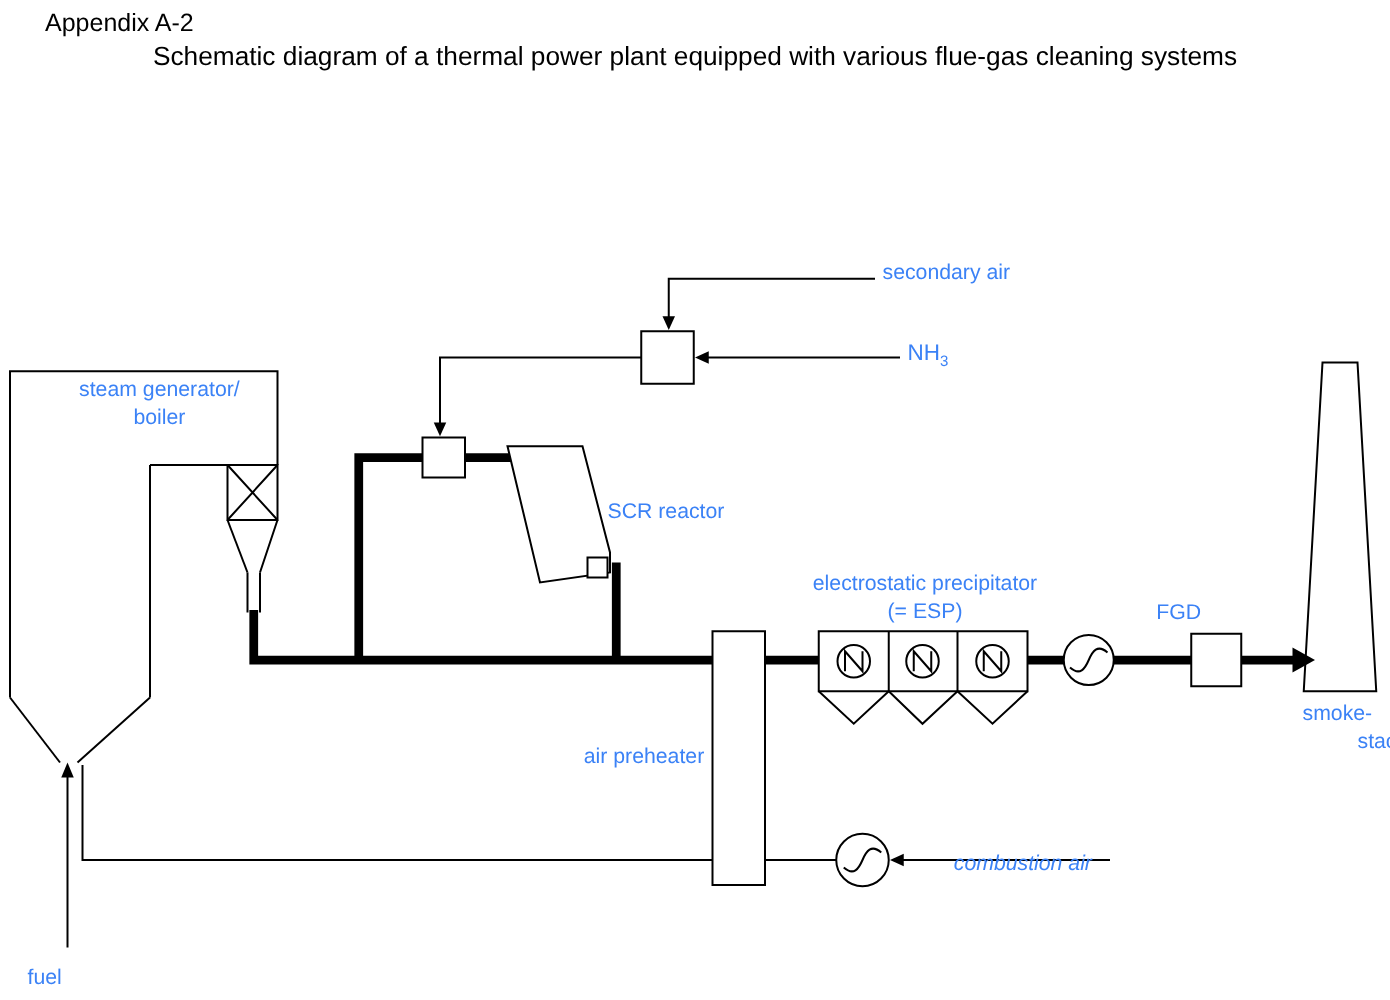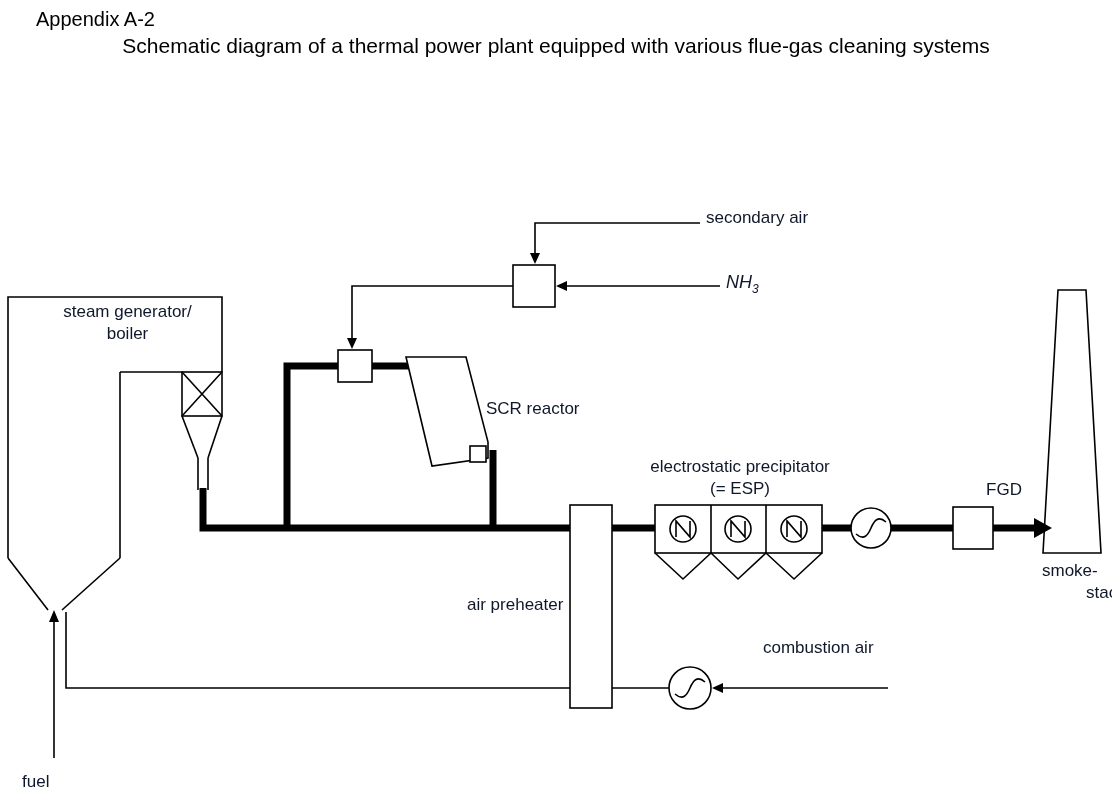--- a/index.html
+++ b/index.html
@@ -19,21 +19,21 @@
   svg.diagram {
     position: absolute;
     left: 0;
     top: 0;
   }
   .lbl {
     position: absolute;
     font-size: 17px;
     line-height: 1.2;
     white-space: nowrap;
-    color: #0f172a;
+    color: #3b82f6;
   }
   .lbl.center { text-align: center; }
   .title1 {
     position: absolute;
     top: 8px;
     left: 0;
     width: 100%;
     text-align: left;
     font-size: 20px;
     padding-left: 36px;
@@ -42,21 +42,20 @@
     position: absolute;
     top: 34px;
     left: 0;
     width: 100%;
     text-align: center;
     font-size: 21px;
     font-weight: normal;
   }
   .nh3 {
     font-size: 18px;
-    font-style: italic;
   }
   .nh3 sub {
     font-size: 12px;
   }
 </style>
 </head>
 <body>
 
 <div class="canvas">
 
@@ -181,20 +180,20 @@
     <span>NH</span><sub>3</sub>
   </div>
 
   <div class="lbl" style="left:486px; top:399px;">SCR reactor</div>
 
   <div class="lbl" style="left:452px; top:595px;margin-left:15px;">air preheater</div>
 
   <div class="lbl center" style="left:615px; top:457px; width:250px;">electrostatic precipitator</div>
   <div class="lbl center" style="left:615px; top:479px; width:250px;">(= ESP)</div>
 
-  <div class="lbl center" style="left:976px; top:480px; width:56px;">FGD</div>
+  <div class="lbl center" style="left:915px; top:480px; width:56px;">FGD</div>
 
-  <div class="lbl" style="left:763px; top:638px;">combustion air</div>
+  <div class="lbl" style="left:763px; top:681px;font-style:italic;">combustion air</div>
 
   <div class="lbl" style="left:1042px; top:561px;">smoke-</div>
   <div class="lbl" style="left:1042px; top:583px;margin-left:44px;">stack</div>
 
 </div>
 
 </body></html>

